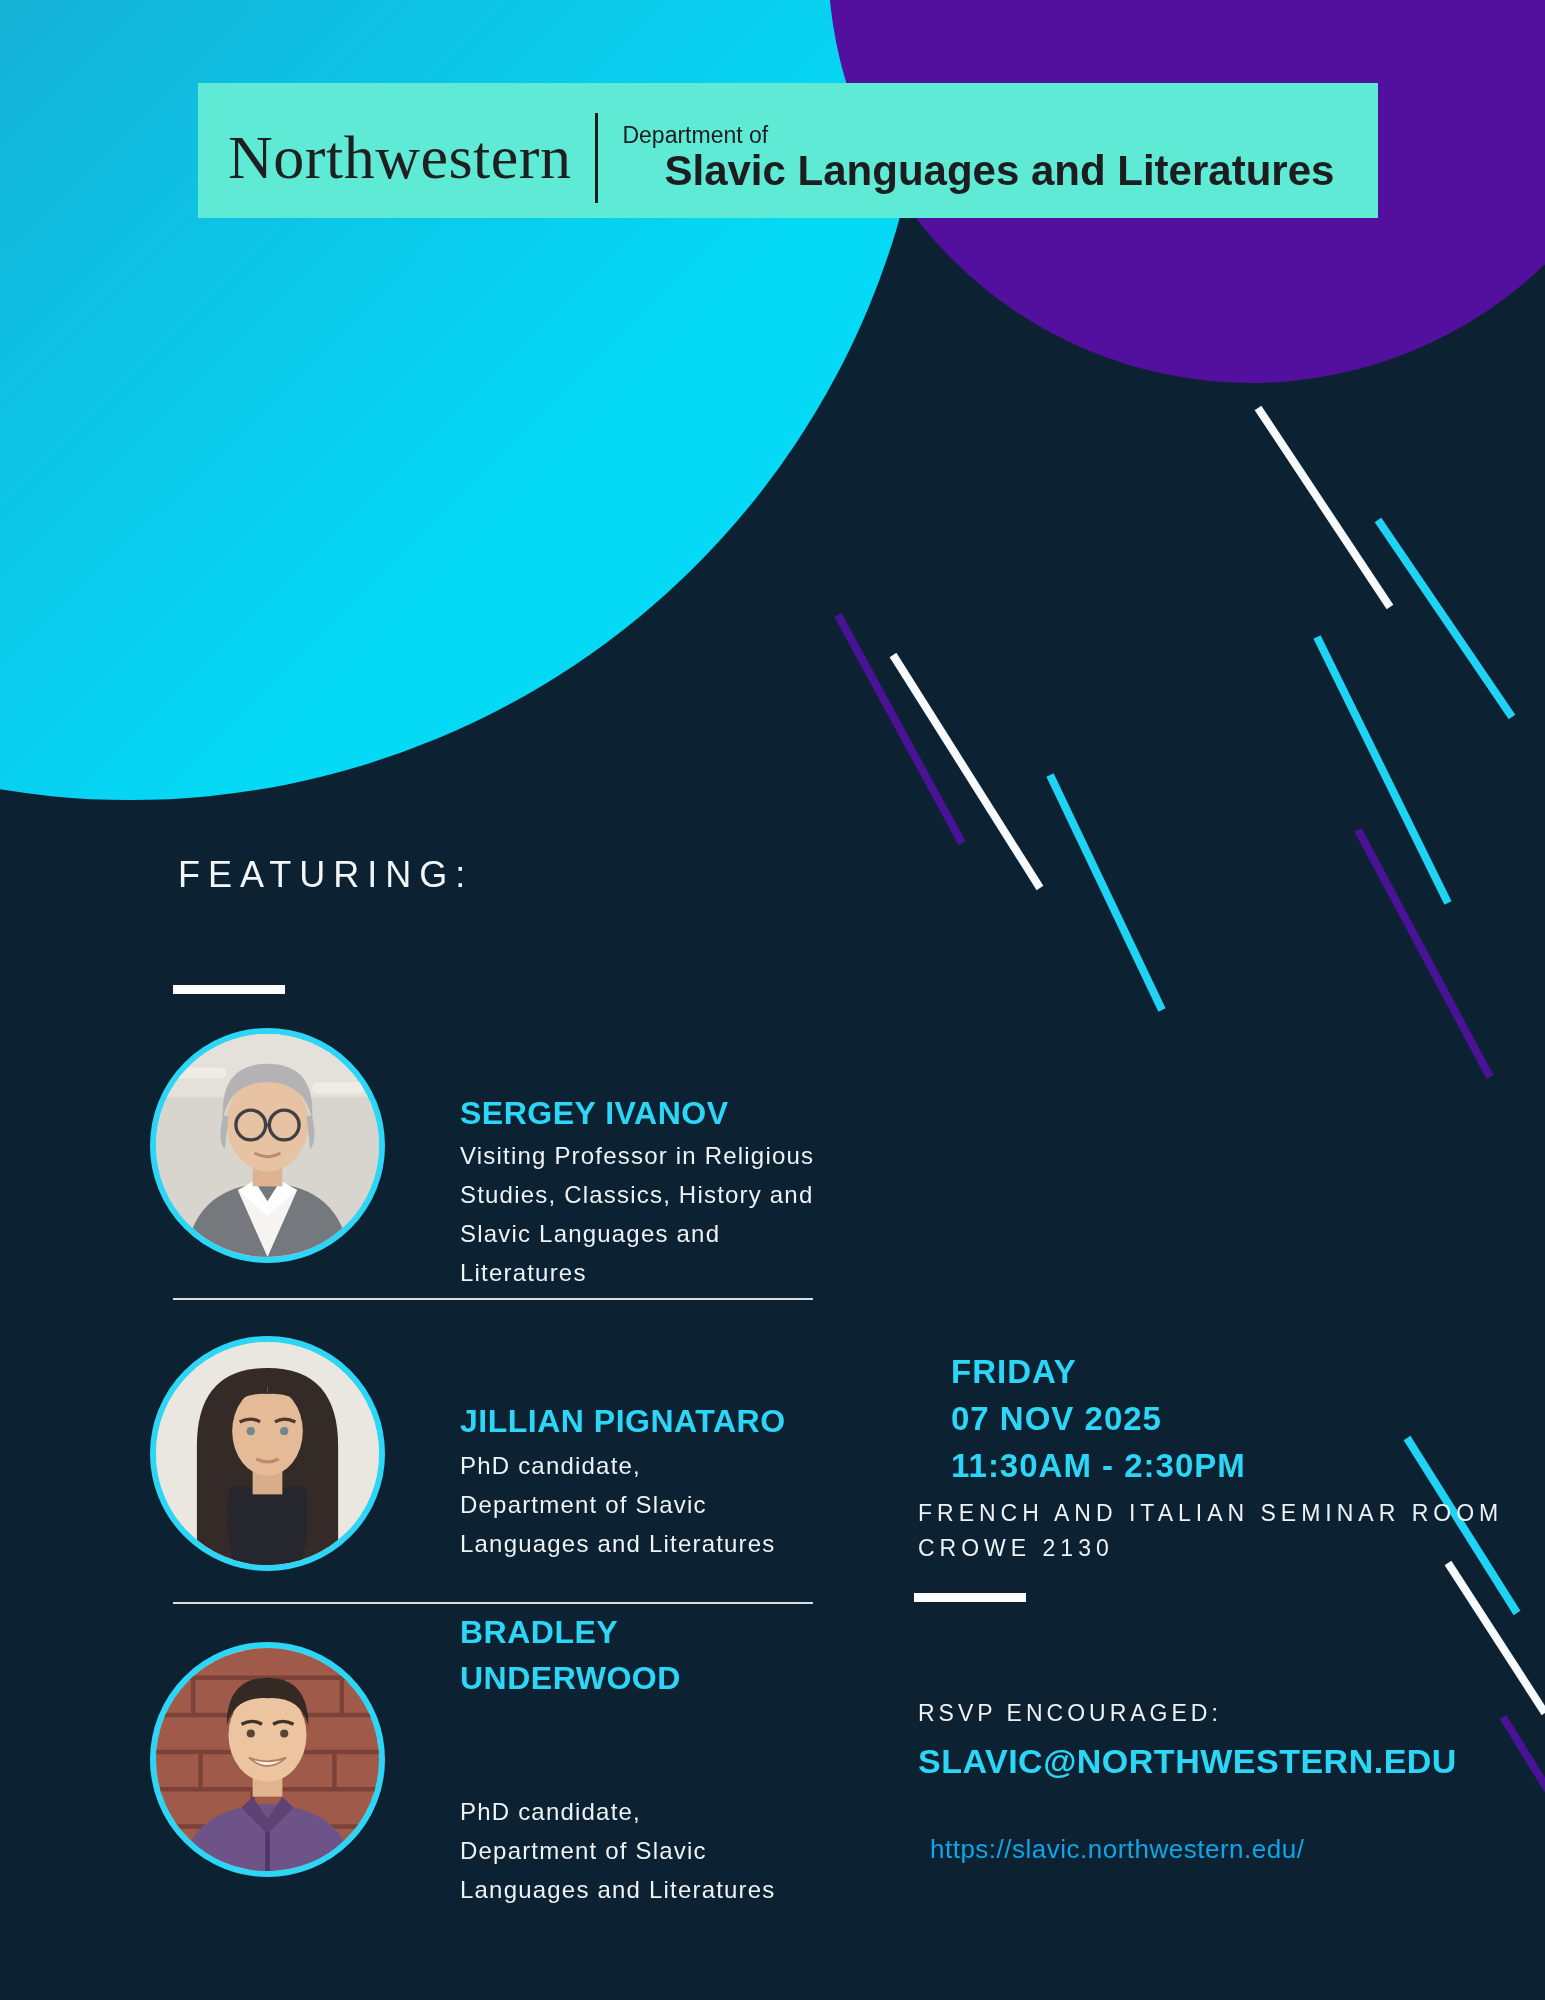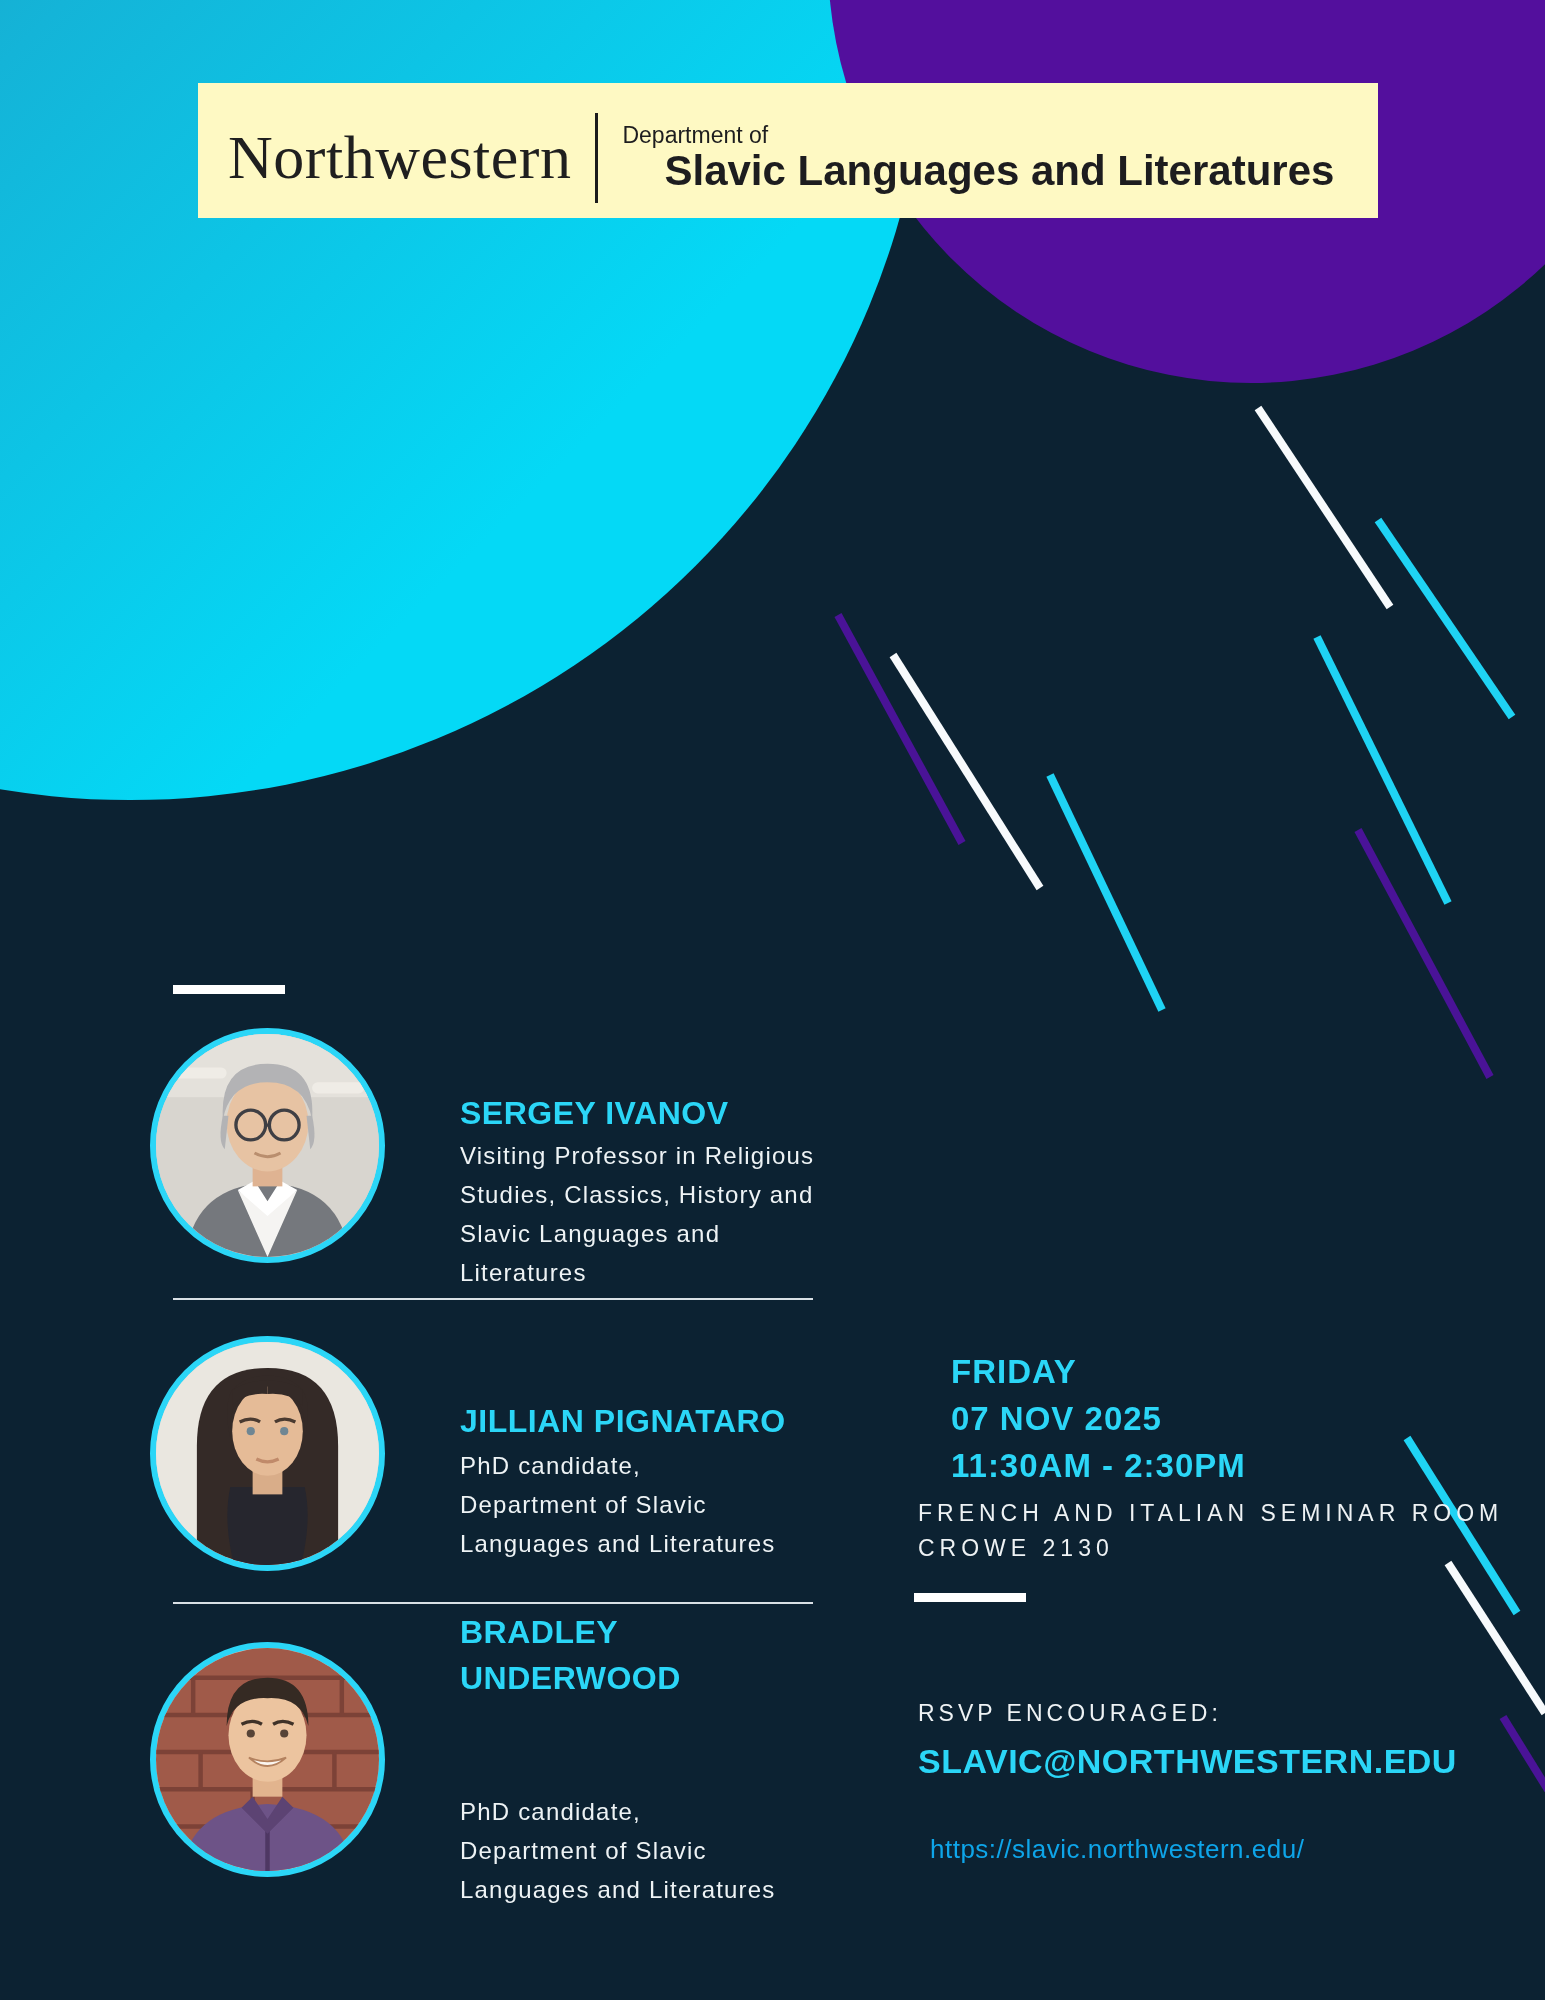--- a/index.html
+++ b/index.html
@@ -14,21 +14,21 @@
     background:linear-gradient(135deg,#2e7e97 6%, #14b4d8 48%, #04d9f6 78%);
   }
   .purple-circle{
     position:absolute; left:828px; top:-463px; width:846px; height:846px;
     border-radius:50%; background:#530f9d;
   }
   .decor-svg{position:absolute; left:0; top:0; pointer-events:none;}
   
   .logo-banner{
     position:absolute; left:198px; top:83px; width:1180px; height:135px;
-    background:#fef9c3; display:flex; align-items:center; padding:0 0 0 30px;
+    background:#5eead4; display:flex; align-items:center; padding:0 0 0 30px;
     box-sizing:border-box;
   }
   .wordmark{
     font-family:"Liberation Serif", serif; font-size:62px; color:#1f1f1f;
     letter-spacing:0.5px; padding-top:14px;
   }
   .logo-divider{width:3px; height:90px; background:#1c1c1c; margin:14px 24px 0 24px;}
   .dept{display:flex; flex-direction:column; padding-top:14px;}
   .dept-prefix{font-size:23px; font-weight:400; color:#1d1d1f; line-height:26px;}
   .dept-name{font-size:42px; font-weight:700; color:#1d1d1f; line-height:46px;margin-left:42px;}
@@ -106,20 +106,21 @@
   <header class="logo-banner">
     <span class="wordmark">Northwestern</span>
     <span class="logo-divider"></span>
     <span class="dept">
       <span class="dept-prefix">Department of</span>
       <span class="dept-name">Slavic Languages and Literatures</span>
     </span>
   </header>
 
 
+  <div class="featuring">FEATURING:</div>
   <div class="featuring-underline"></div>
 
   <div class="avatar" style="top:1028px">
     <svg viewBox="0 0 120 120">
       <rect x="0" y="0" width="120" height="120" fill="#d8d5cf"></rect>
       <rect x="0" y="0" width="120" height="34" fill="#e4e1db"></rect>
       <rect x="8" y="18" width="30" height="6" rx="3" fill="#efece6"></rect>
       <rect x="84" y="26" width="28" height="6" rx="3" fill="#efece6"></rect>
       <path d="M16 120 Q20 82 60 80 Q100 82 104 120 Z" fill="#75787d"></path>
       <path d="M44 84 L60 120 L76 84 Q60 97 44 84 Z" fill="#f5f4f2"></path>

